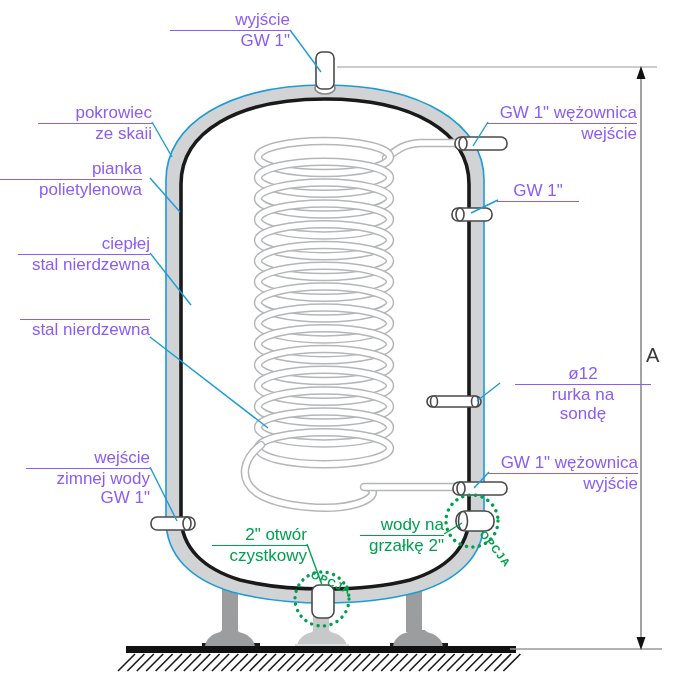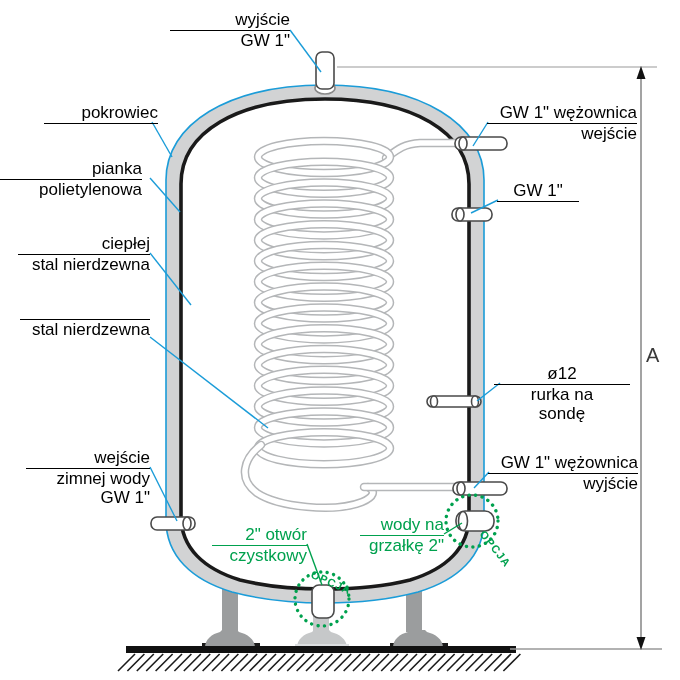--- a/index.html
+++ b/index.html
@@ -2,21 +2,21 @@
 <html><head>
 <meta charset="utf-8">
 <style>
   html,body{margin:0;padding:0;background:#fff;}
   #stage{position:relative;width:680px;height:680px;background:#fff;overflow:hidden;
          font-family:"Liberation Sans",sans-serif;}
   #stage svg{position:absolute;left:0;top:0;}
   .lbl{position:absolute;font-size:17px;}
   .lbl div{line-height:19px;white-space:nowrap;}
   .lbl .rule{border-top:1.6px solid currentColor;height:0;line-height:0;margin:1px 0 0 0;}
-  .blue{color:#000000;}
+  .blue{color:#8b5cf6;}
   .green{color:#00a14e;}
   .t-right{text-align:right;}
   .t-center{text-align:center;}
   .dimA{position:absolute;font-size:20px;color:#3a3a3a;}
   .opcja{position:absolute;font-size:11px;font-weight:bold;color:#00a14e;
          letter-spacing:1px;transform-origin:left top;}
 </style>
 </head>
 <body>
 
@@ -190,23 +190,24 @@
     <polygon points="641,650 636.5,637 645.5,637" fill="#111"></polygon>
   </g>
 </svg>
 
 <div class="lbl blue t-right" style="left:170px;top:10px;width:120px;">
   <div>wyjście</div>
   <div class="rule"></div>
   <div>GW 1"</div>
 </div>
 
-<div class="lbl blue t-right" style="left:44px;top:103px;width:114px;">
+<div class="lbl blue t-right" style="left:38px;top:103px;width:114px;">
   <div>pokrowiec</div>
   <div class="rule"></div>
+  <div>ze skaii</div>
 </div>
 
 <div class="lbl blue t-right" style="left:0;top:159px;width:142px;">
   <div>pianka</div>
   <div class="rule"></div>
   <div>polietylenowa</div>
 </div>
 
 <div class="lbl blue t-right" style="left:18px;top:234px;width:132px;">
   <div>ciepłej</div>
@@ -230,21 +231,21 @@
   <div>GW 1" wężownica</div>
   <div class="rule"></div>
   <div>wejście</div>
 </div>
 
 <div class="lbl blue t-center" style="left:497px;top:181px;width:82px;">
   <div>GW 1"</div>
   <div class="rule"></div>
 </div>
 
-<div class="lbl blue t-center" style="left:494px;top:364px;width:136px;">
+<div class="lbl blue t-center" style="left:515px;top:364px;width:136px;">
   <div>ø12</div>
   <div class="rule"></div>
   <div>rurka na</div>
   <div>sondę</div>
 </div>
 
 <div class="lbl blue t-right" style="left:488px;top:453px;width:150px;">
   <div>GW 1" wężownica</div>
   <div class="rule"></div>
   <div>wyjście</div>

